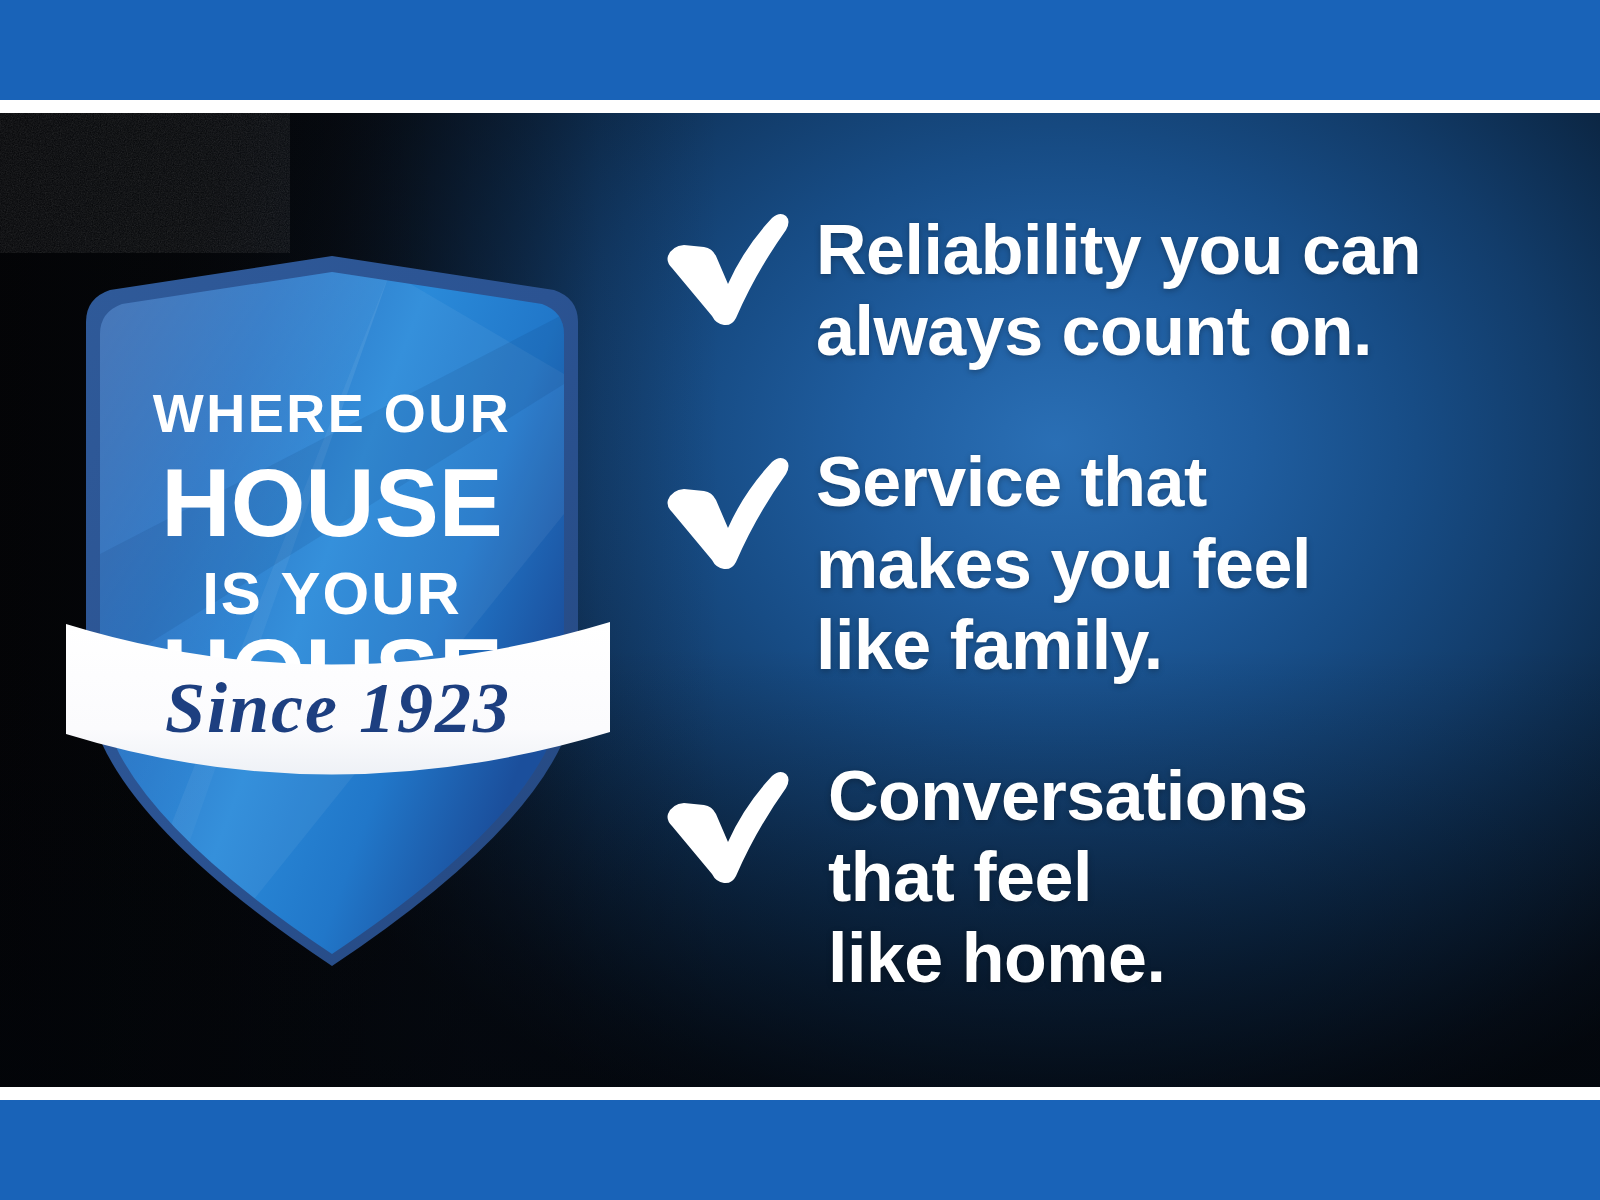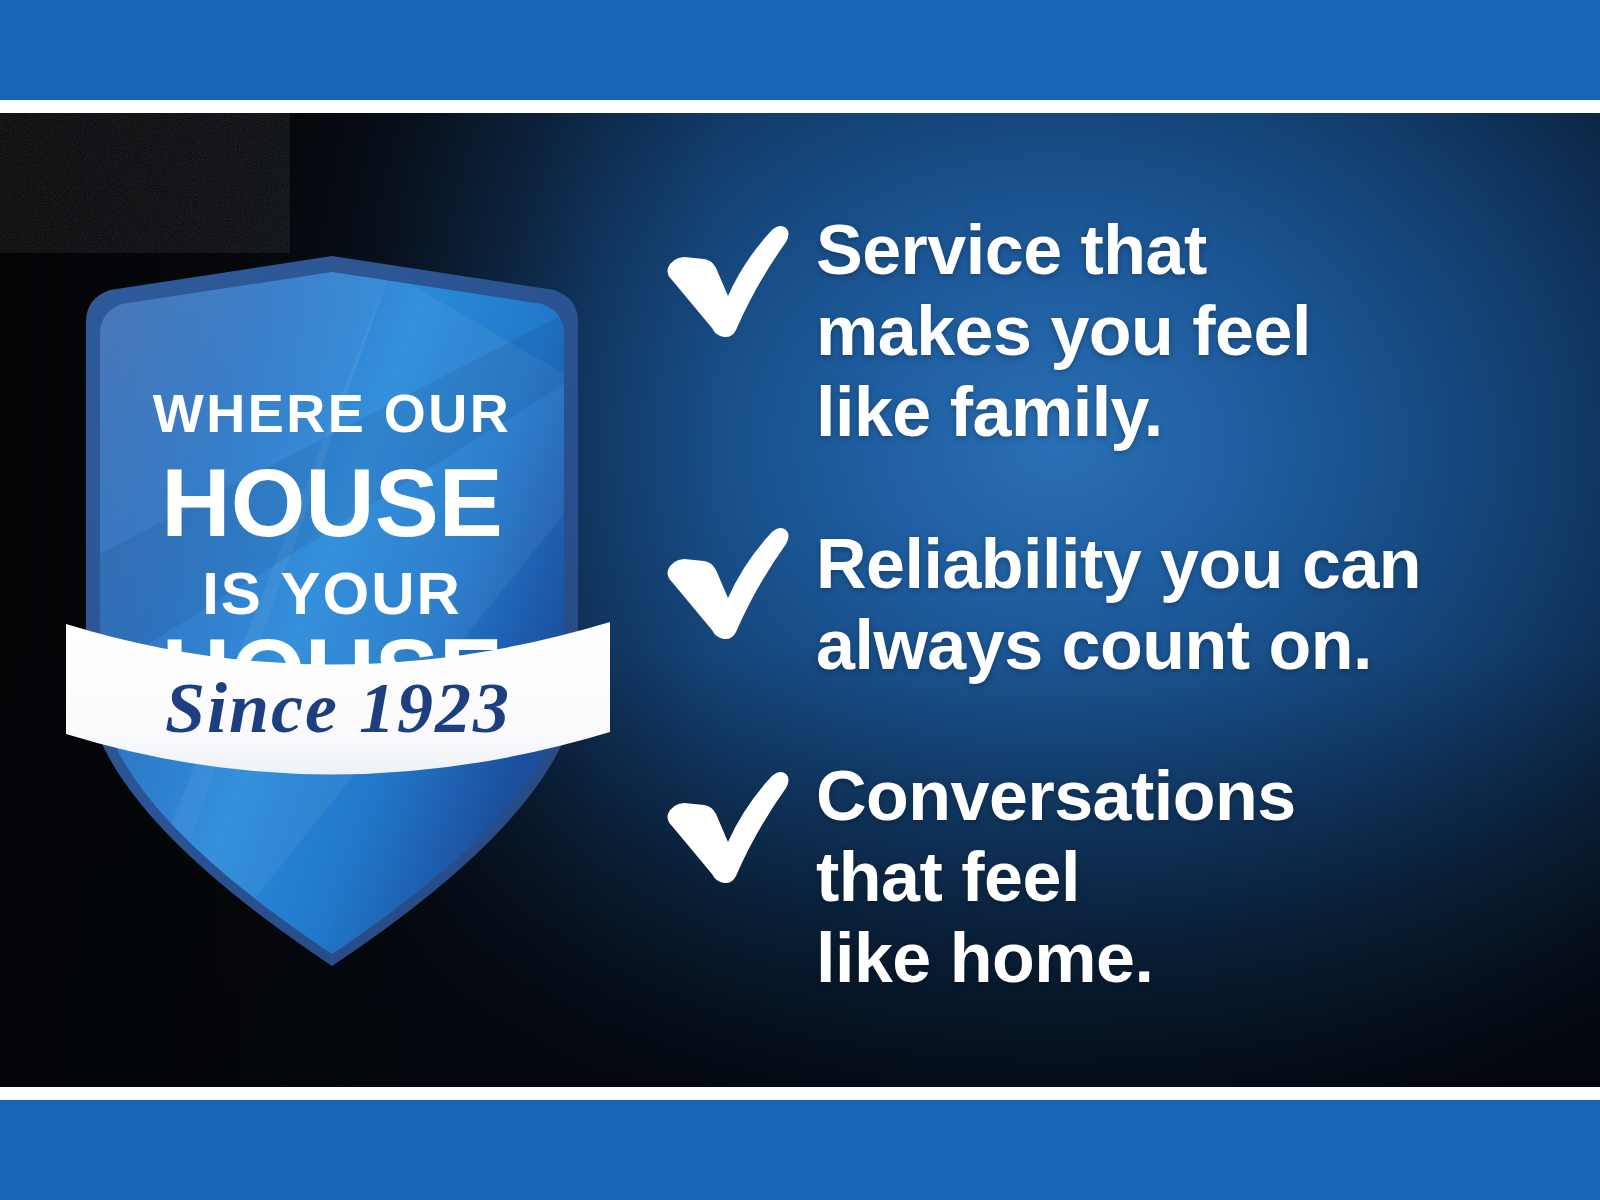--- a/index.html
+++ b/index.html
@@ -129,21 +129,21 @@
     position: absolute;
     left: 660px;
     top: 95px;            
     width: 880px;
   }
   .bullet {
     display: flex;
     align-items: flex-start;
     margin-bottom: 68px;
   }
-  .bullet:last-child { margin-bottom: 0; }
+  .bullet:last-child { margin-bottom: 0; gap: 12px; }
 
   .check {
     flex: 0 0 auto;
     width: 132px;
     height: 118px;
     margin-right: 24px;
   }
   .check svg { display: block; width: 100%; height: 100%; }
 
   .bullet-text {
@@ -229,48 +229,48 @@
         <text class="shield-line sl-big" x="272" y="452">HOUSE</text>
 
         <g>
           <path d="M 6 370 Q 272 452 550 368 L 550 478 Q 272 562 6 480 Z" fill="url(#gRibbon)"></path>
           <text class="ribbon-text" x="278" y="478">Since 1923</text>
         </g>
       </svg>
     </div>
 
     <div id="bullets">
+
+      <div class="bullet b1">
+        <span class="check">
+          <svg viewBox="0 0 132 118" xmlns="http://www.w3.org/2000/svg">
+            <path d="M 8 48 Q 12 38 24 37 L 44 39 Q 52 40 56 48 L 68 76
+                     Q 84 40 112 10 Q 120 3 126 8 Q 131 13 126 22
+                     Q 96 64 76 110 Q 72 118 64 117 Q 56 116 52 108
+                     L 12 60 Q 6 54 8 48 Z" fill="#ffffff"></path>
+          </svg>
+        </span>
+        <div class="bullet-text">Reliability you can
+always count on.</div>
+      </div>
 
       <div class="bullet b2">
         <span class="check">
           <svg viewBox="0 0 132 118" xmlns="http://www.w3.org/2000/svg">
             <path d="M 8 48 Q 12 38 24 37 L 44 39 Q 52 40 56 48 L 68 76
                      Q 84 40 112 10 Q 120 3 126 8 Q 131 13 126 22
                      Q 96 64 76 110 Q 72 118 64 117 Q 56 116 52 108
                      L 12 60 Q 6 54 8 48 Z" fill="#ffffff"></path>
           </svg>
         </span>
         <div class="bullet-text">Service that
 makes you feel
 like family.</div>
       </div>
 
-      <div class="bullet b1">
-        <span class="check">
-          <svg viewBox="0 0 132 118" xmlns="http://www.w3.org/2000/svg">
-            <path d="M 8 48 Q 12 38 24 37 L 44 39 Q 52 40 56 48 L 68 76
-                     Q 84 40 112 10 Q 120 3 126 8 Q 131 13 126 22
-                     Q 96 64 76 110 Q 72 118 64 117 Q 56 116 52 108
-                     L 12 60 Q 6 54 8 48 Z" fill="#ffffff"></path>
-          </svg>
-        </span>
-        <div class="bullet-text">Reliability you can
-always count on.</div>
-      </div>
-
       <div class="bullet b3">
         <span class="check">
           <svg viewBox="0 0 132 118" xmlns="http://www.w3.org/2000/svg">
             <path d="M 8 48 Q 12 38 24 37 L 44 39 Q 52 40 56 48 L 68 76
                      Q 84 40 112 10 Q 120 3 126 8 Q 131 13 126 22
                      Q 96 64 76 110 Q 72 118 64 117 Q 56 116 52 108
                      L 12 60 Q 6 54 8 48 Z" fill="#ffffff"></path>
           </svg>
         </span>
         <div class="bullet-text">Conversations

